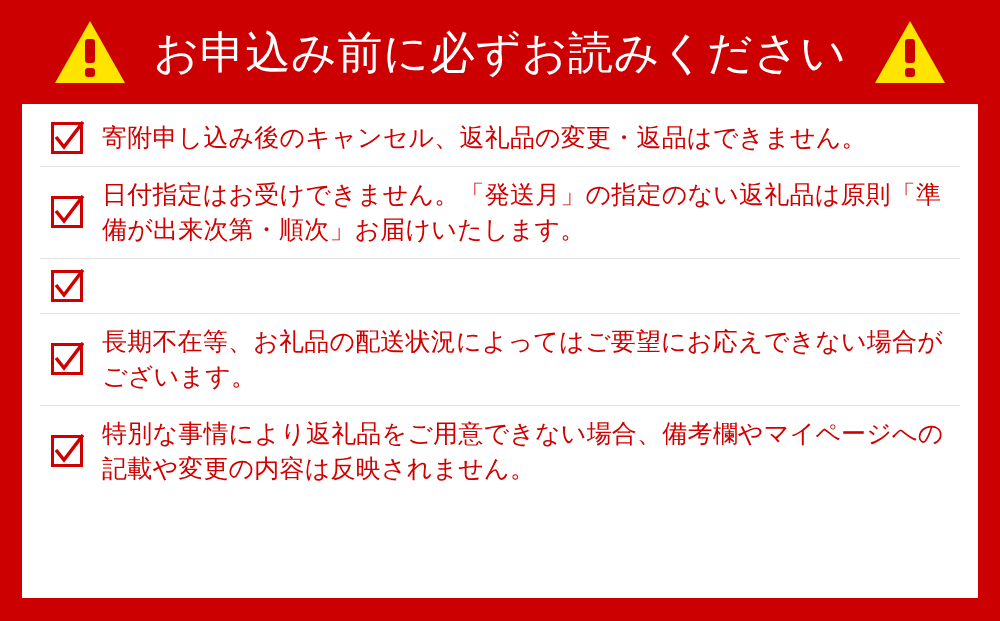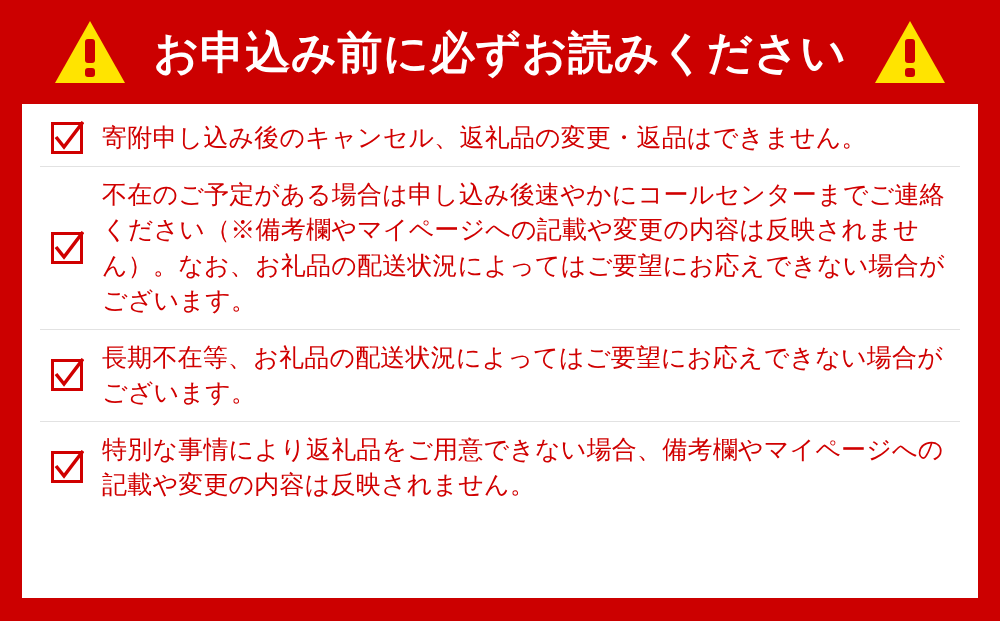--- a/index.html
+++ b/index.html
@@ -31,21 +31,21 @@
   }
   .warn-icon {
     display: block;
     width: 74px;
     height: 66px;
     flex: 0 0 auto;
   }
   .header-title {
     color: #ffffff;
     font-size: 45px;
-    font-weight: bold;
+    font-weight: normal;
     letter-spacing: 0.5px;
     white-space: nowrap;
     line-height: 1;
   }
   
   .card {
     position: absolute;
     left: 22px;
     top: 104px;
     width: 956px;
@@ -113,29 +113,37 @@
       <div class="item">
         <span class="check-wrap">
           <svg class="check" viewBox="0 0 34 34" xmlns="http://www.w3.org/2000/svg">
             <rect x="2.5" y="2.5" width="29" height="29" fill="#ffffff" stroke="#d00000" stroke-width="3"></rect>
             <polyline points="6,16 14,26 33,1" fill="none" stroke="#d00000" stroke-width="3.5"></polyline>
           </svg>
         </span>
         <div class="item-text">寄附申し込み後のキャンセル、返礼品の変更・返品はできません。</div>
       </div>
 
+      <div class="item">
+        <span class="check-wrap">
+          <svg class="check" viewBox="0 0 34 34" xmlns="http://www.w3.org/2000/svg">
+            <rect x="2.5" y="2.5" width="29" height="29" fill="#ffffff" stroke="#d00000" stroke-width="3"></rect>
+            <polyline points="6,16 14,26 33,1" fill="none" stroke="#d00000" stroke-width="3.5"></polyline>
+          </svg>
+        </span>
+        <div class="item-text">日付指定はお受けできません。「発送月」の指定のない返礼品は原則「準備が出来次第・順次」お届けいたします。</div>
+      </div>
 
       <div class="item">
         <span class="check-wrap">
           <svg class="check" viewBox="0 0 34 34" xmlns="http://www.w3.org/2000/svg">
             <rect x="2.5" y="2.5" width="29" height="29" fill="#ffffff" stroke="#d00000" stroke-width="3"></rect>
             <polyline points="6,16 14,26 33,1" fill="none" stroke="#d00000" stroke-width="3.5"></polyline>
           </svg>
         </span>
-        <div class="item-text">不在のご予定がある場合は申し込み後速やかにコールセンターまでご連絡ください（※備考欄やマイページへの記載や変更の内容は反映されません）。なお、お礼品の配送状況によってはご要望にお応えできない場合がございます。</div>
       </div>
 
       <div class="item">
         <span class="check-wrap">
           <svg class="check" viewBox="0 0 34 34" xmlns="http://www.w3.org/2000/svg">
             <rect x="2.5" y="2.5" width="29" height="29" fill="#ffffff" stroke="#d00000" stroke-width="3"></rect>
             <polyline points="6,16 14,26 33,1" fill="none" stroke="#d00000" stroke-width="3.5"></polyline>
           </svg>
         </span>
         <div class="item-text">長期不在等、お礼品の配送状況によってはご要望にお応えできない場合がございます。</div>

